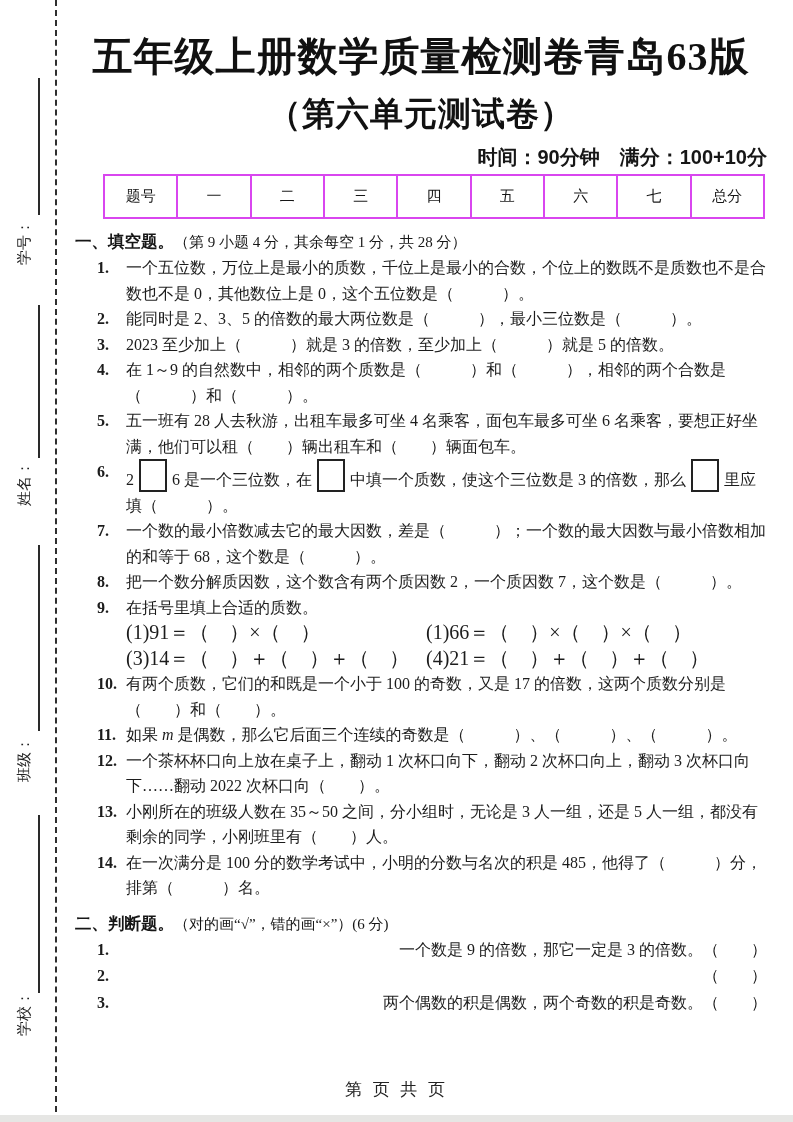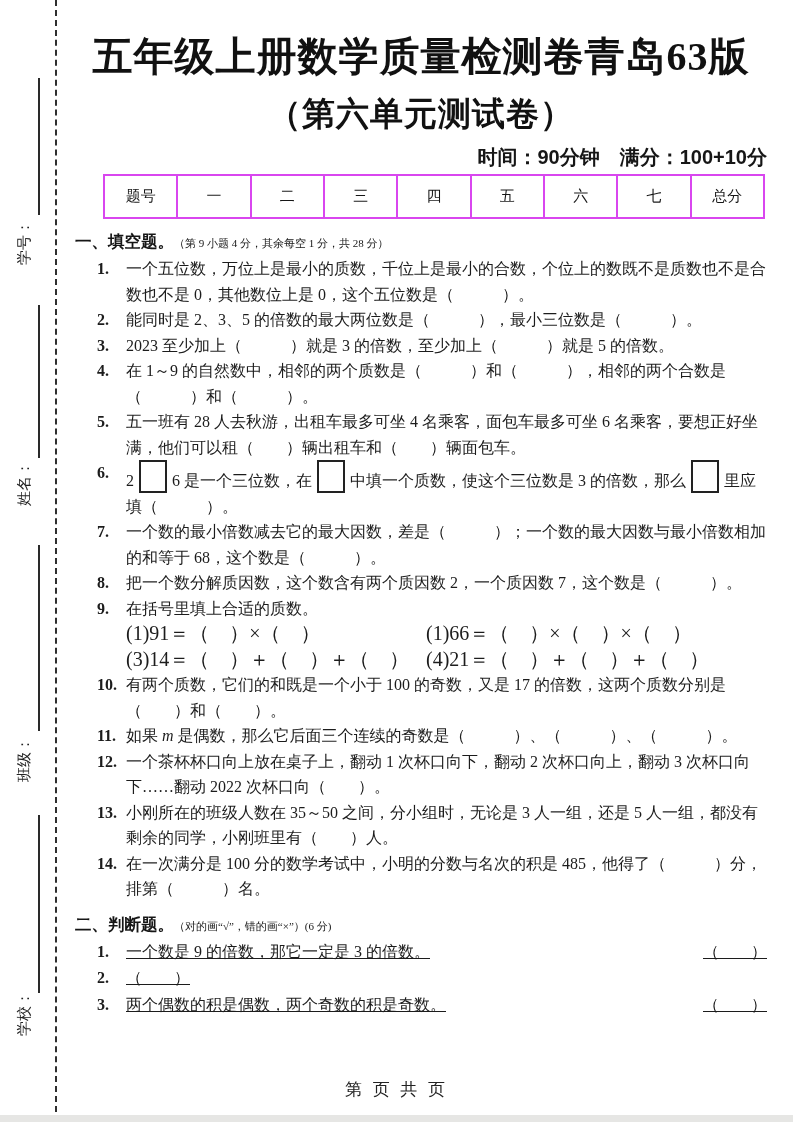--- a/index.html
+++ b/index.html
@@ -56,26 +56,26 @@
   }
   table.score td{
     border:2px solid #d946ef;text-align:center;vertical-align:middle;
     font-size:15px;color:#161616;padding:0;
   }
   table.score tr.r1 td{height:41px;}
   table.score tr.r2 td{height:44px;}
   
   .sec-head{margin-top:10px;font-size:16.5px;line-height:26px;color:#161616;}
   .sec-head .hb{font-weight:bold;}
-  .sec-head .hn{font-size:11px;}
+  .sec-head .hn{font-size:15px;}
   .q-list{margin-left:22px;}
   .q-item{display:flex;font-size:16px;line-height:25.5px;color:#1c1c1c;}
   .q-num{flex:none;width:29px;font-weight:bold;}
   .q-body{flex:1;}
-  .q-item.tf .q-body{display:flex;justify-content:space-between;line-height:26.5px;text-decoration:underline;}
+  .q-item.tf .q-body{display:flex;justify-content:flex-end;line-height:26.5px;}
   .tf-bracket{flex:none;}
   .fill-box{
     display:inline-block;width:24px;height:29px;border:2px solid #222;
     vertical-align:-7px;margin:0 5px;background:#fff;
   }
   .sub-grid{display:grid;grid-template-columns:300px 1fr;}
   .sub-cell{font-size:20px;line-height:25.5px;}
   i{font-family:"Liberation Serif","DejaVu Serif",serif;}
   
   .footer{

